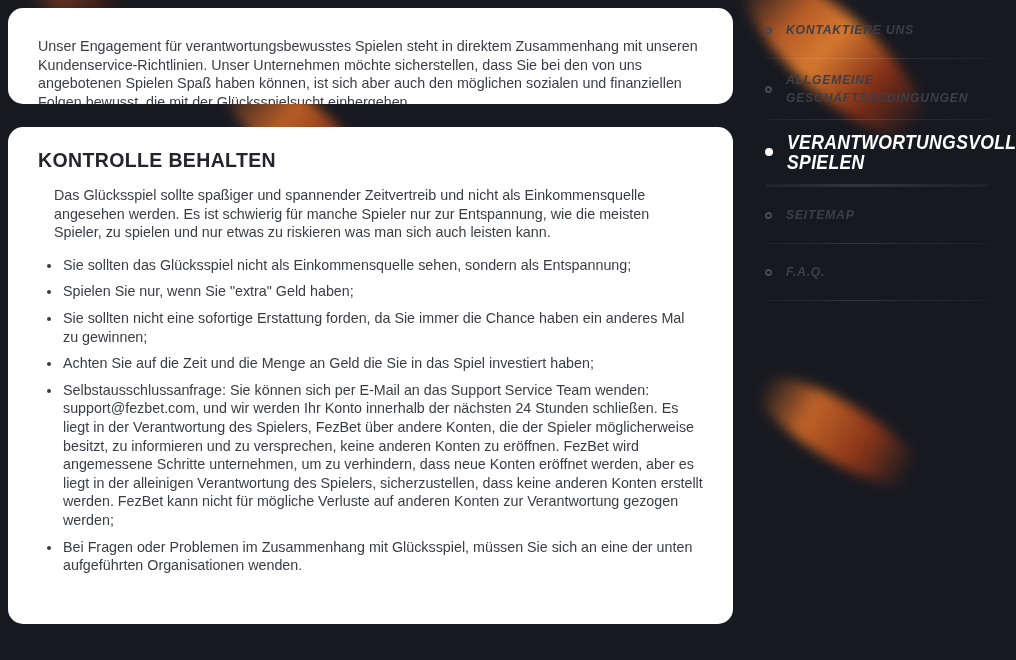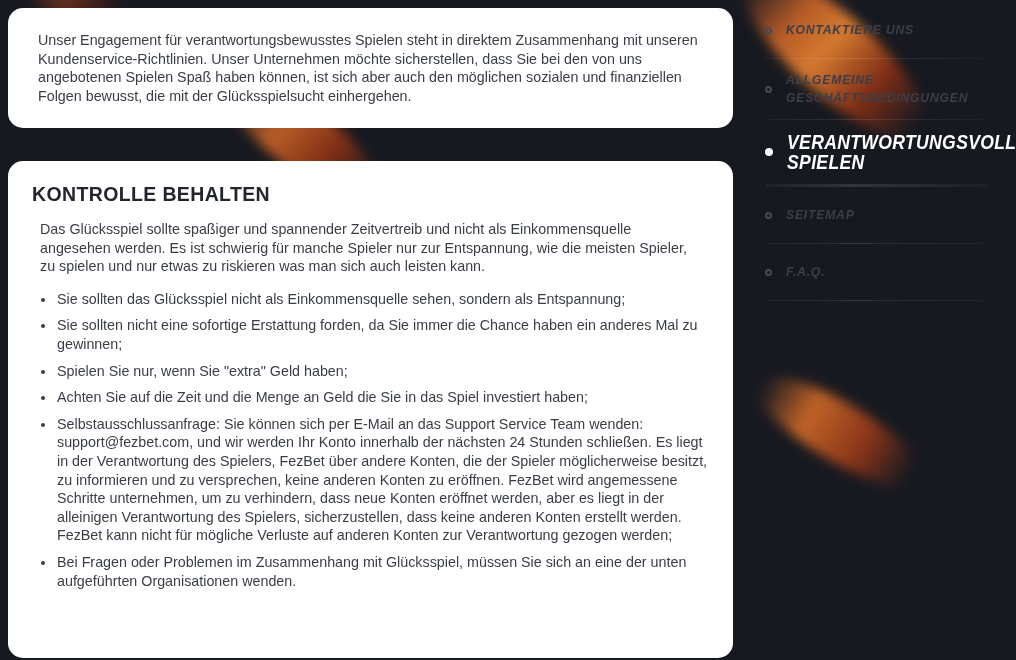--- a/index.html
+++ b/index.html
@@ -20,29 +20,29 @@
     background:linear-gradient(90deg, rgba(23,25,32,0) 5%, rgba(150,62,28,.6) 45%, rgba(90,30,16,.5) 70%, rgba(23,25,32,0) 95%); }
 
   
   .content { position:absolute; left:8px; top:8px; width:725px; z-index:1; }
   .card {
     background: var(--card-bg, #ffffff);
     border-radius:15px; box-sizing:border-box;
     color: var(--body-text, #393d46);
     font-size:14.3px; line-height:18.6px;
   }
-  .card-intro { height:120px; padding:23px 30px 16px; margin-bottom:33px; overflow:hidden; }
+  .card-intro { height:96px; padding:29px 30px 16px; margin-bottom:23px; overflow:hidden; }
   .card-intro p { margin:0; }
-  .card-control { height:497px; padding:21px 24px 14px; overflow:hidden; }
+  .card-control { height:497px; padding:21px 30px 14px; overflow:hidden; }
   .card-control h2 {
     margin:0 0 14px; font-size:20.5px; line-height:24px; font-weight:700;
     letter-spacing:.4px; color: var(--heading-text, #23252c);
     transform:scaleX(.95); transform-origin:left center; white-space:nowrap;
   }
-  .card-control p { margin:0 8px 11px; }
+  .card-control p { margin:0 16px 11px; }
   .card-control ul { margin:14px 0 0; padding:0; list-style:none; }
   .card-control li { position:relative; margin:0 0 8px; padding-left:25px; }
   .card-control li::before {
     content:""; position:absolute; left:9px; top:8px; width:4px; height:4px;
     border-radius:50%; background: var(--body-text, #393d46);
   }
 
   
   .sidebar { position:absolute; left:748px; top:2px; width:262px; z-index:1; }
   .nav-item { display:flex; align-items:center; gap:14px; padding-left:17px;
@@ -76,22 +76,22 @@
   <main class="content">
     <section class="card card-intro">
       <p>Unser Engagement für verantwortungsbewusstes Spielen steht in direktem Zusammenhang mit unseren Kundenservice-Richtlinien. Unser Unternehmen möchte sicherstellen, dass Sie bei den von uns angebotenen Spielen Spaß haben können, ist sich aber auch den möglichen sozialen und finanziellen Folgen bewusst, die mit der Glücksspielsucht einhergehen.</p>
     </section>
 
     <section class="card card-control">
       <h2>KONTROLLE BEHALTEN</h2>
       <p>Das Glücksspiel sollte spaßiger und spannender Zeitvertreib und nicht als Einkommensquelle angesehen werden. Es ist schwierig für manche Spieler nur zur Entspannung, wie die meisten Spieler, zu spielen und nur etwas zu riskieren was man sich auch leisten kann.</p>
       <ul>
         <li>Sie sollten das Glücksspiel nicht als Einkommensquelle sehen, sondern als Entspannung;</li>
+        <li>Spielen Sie nur, wenn Sie "extra" Geld haben;</li>
         <li>Sie sollten nicht eine sofortige Erstattung forden, da Sie immer die Chance haben ein anderes Mal zu gewinnen;</li>
-        <li>Spielen Sie nur, wenn Sie "extra" Geld haben;</li>
         <li>Achten Sie auf die Zeit und die Menge an Geld die Sie in das Spiel investiert haben;</li>
         <li>Selbstausschlussanfrage: Sie können sich per E-Mail an das Support Service Team wenden: support@fezbet.com, und wir werden Ihr Konto innerhalb der nächsten 24 Stunden schließen. Es liegt in der Verantwortung des Spielers, FezBet über andere Konten, die der Spieler möglicherweise besitzt, zu informieren und zu versprechen, keine anderen Konten zu eröffnen. FezBet wird angemessene Schritte unternehmen, um zu verhindern, dass neue Konten eröffnet werden, aber es liegt in der alleinigen Verantwortung des Spielers, sicherzustellen, dass keine anderen Konten erstellt werden. FezBet kann nicht für mögliche Verluste auf anderen Konten zur Verantwortung gezogen werden;</li>
         <li>Bei Fragen oder Problemen im Zusammenhang mit Glücksspiel, müssen Sie sich an eine der unten aufgeführten Organisationen wenden.</li>
       </ul>
     </section>
   </main>
 
   <aside class="sidebar">
     <div class="nav-item dim">
       <span class="dot"></span>

